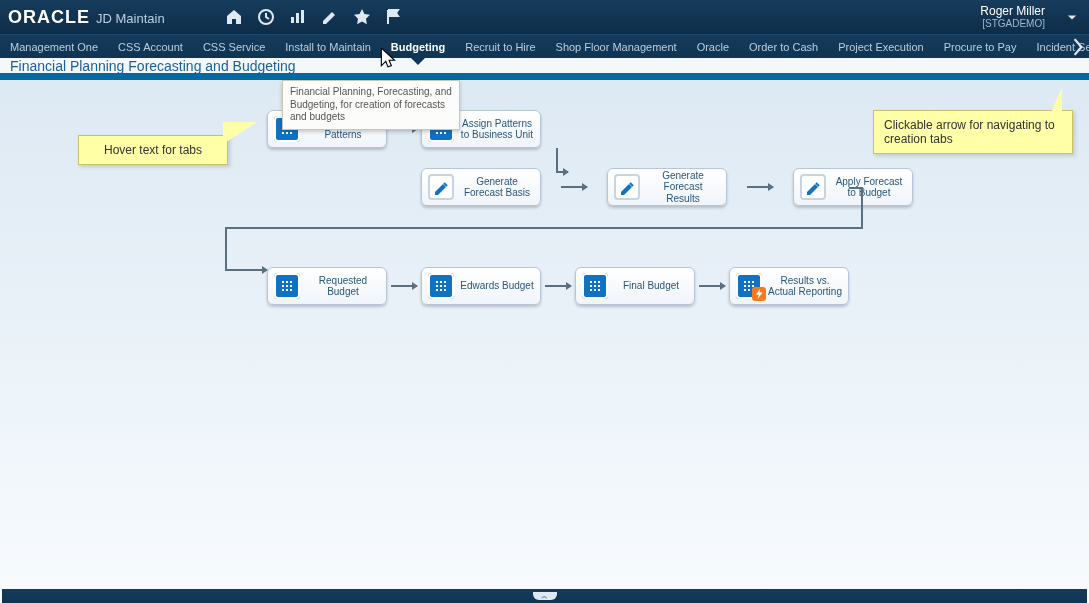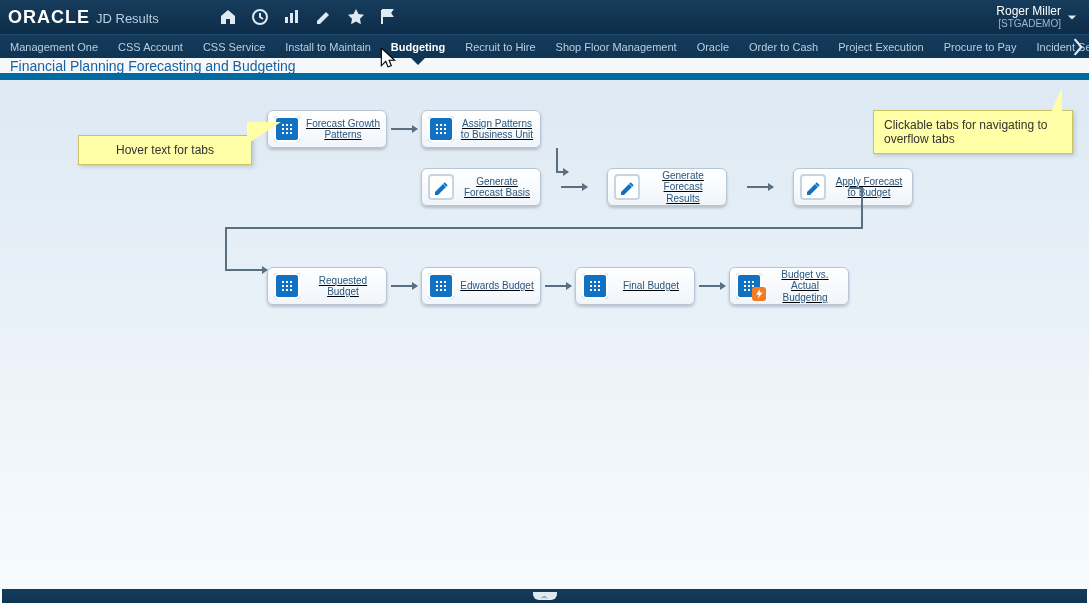--- a/index.html
+++ b/index.html
@@ -6,21 +6,21 @@
   body { width:1089px; height:603px; background:#fff; overflow:hidden; position:relative; }
 
   
   .topbar { height:34px; background:linear-gradient(#173c5c,#0d2d48); display:flex; align-items:center; color:#fff; padding:0 8px; }
   .brand { display:flex; align-items:baseline; gap:6px; }
   .brand-o { font-size:18px; font-weight:bold; letter-spacing:1px; }
   .brand-sub { font-size:13px; color:#b8cfe0; }
   .icon-row { display:flex; gap:14px; margin-left:60px; }
   .hicon { width:18px; height:18px; fill:#dfe9f2; color:#dfe9f2; cursor:pointer; }
   .spacer { flex:1; }
-  .user { text-align:right; font-size:12px; line-height:1.1; padding-right:4px; cursor:pointer; display:flex; align-items:center; gap:6px;}
+  .user { text-align:right; font-size:12px; line-height:1.1; padding-right:4px; cursor:pointer; display:flex; align-items:center; gap:22px;}
   .user small { color:#9db8cc; font-size:10px; display:block; }
 
   
   .navbar { height:24px; background:linear-gradient(#163a5a,#0f3554); display:flex; align-items:center; position:relative; border-top:1px solid #1d4a70;}
   .tab { color:#b8cfe0; font-size:11px; padding:0 10px; height:100%; display:flex; align-items:center; cursor:pointer; white-space:nowrap; position:relative;}
   .tab.active { color:#fff; font-weight:bold; }
   .tab.active::after { content:""; position:absolute; bottom:-7px; left:50%; margin-left:-7px; width:0;height:0; border-left:7px solid transparent; border-right:7px solid transparent; border-top:7px solid #103655; z-index:20;}
   .cursor { position:absolute; left:380px; top:19px; z-index:30; pointer-events:none;}
   .overflow-arrow { position:absolute; right:4px; top:3px; cursor:pointer; }
   .overflow-arrow svg { width:14px; height:18px; }
@@ -30,29 +30,29 @@
   .page-title { color:#1a5f9e; font-size:14px; }
 
   
   .canvas { position:relative; width:100%; height:calc(100% - 34px - 24px - 22px - 14px); background:linear-gradient(to bottom, #dde9f3 0%, #f7fbfe 100%); }
 
   
   .tooltip { position:absolute; left:282px; top:0px; width:178px; background:#fcfcfa; border:1px solid #c7c7b8; font-size:10px; color:#555; padding:5px 7px; line-height:1.25; z-index:10; box-shadow:0 2px 4px rgba(0,0,0,0.2); }
 
   
   .callout { position:absolute; background:#ffffa8; border:1px solid #c8c36a; font-size:12px; color:#333; padding:7px 10px; box-shadow:2px 2px 4px rgba(0,0,0,0.15); z-index:15;}
-  .callout.left { left:78px; top:55px; width:174px; text-align:center;}
+  .callout.left { left:78px; top:55px; width:150px; text-align:center;}
   .callout.left::after { content:""; position:absolute; right:-30px; top:-14px; width:0;height:0; border-left:34px solid #ffffa8; border-top:0 solid transparent; border-bottom:22px solid transparent; }
   .callout.right { right:16px; top:30px; width:200px; }
   .callout.right::after { content:""; position:absolute; right:10px; top:-24px; width:0;height:0;
     border-left:12px solid transparent; border-right:0px solid transparent; border-bottom:28px solid #ffffa8; }
 
   
   .row { position:absolute; display:flex; align-items:center; }
-  .node { width:120px; height:38px; background:linear-gradient(#ffffff,#f0f5fb); border:1px solid #b7c6d6; border-radius:6px; display:flex; align-items:center; gap:6px; padding:3px 6px; box-shadow:0 2px 3px rgba(0,0,0,0.2); cursor:pointer; flex-shrink:0;text-decoration:underline;}
+  .node { width:120px; height:38px; background:linear-gradient(#ffffff,#f0f5fb); border:1px solid #b7c6d6; border-radius:6px; display:flex; align-items:center; gap:6px; padding:3px 6px; box-shadow:0 2px 3px rgba(0,0,0,0.2); cursor:pointer; flex-shrink:0;}
   .node .nicon { width:26px; height:26px; background:#1172c4; border-radius:4px; display:flex; align-items:center; justify-content:center; flex-shrink:0; box-shadow:inset 0 0 0 2px #fff;}
   .node .nicon.pencil { background:#fff; border:2px solid #c7d4e2;}
   .node .nlabel { font-size:10px; color:#2a567c; text-align:center; flex:1; line-height:1.15;}
   .bolt-overlay { position:absolute; left:22px; bottom:3px; width:14px; height:14px; background:#f47b20; border-radius:3px; display:flex; align-items:center; justify-content:center;}
   .node { position:relative; }
 
   .arrow { width:26px; height:2px; background:#5a6f80; position:relative; margin:0 4px; flex-shrink:0;}
   .arrow::after { content:""; position:absolute; right:-1px; top:-3px; width:0;height:0; border-left:6px solid #5a6f80; border-top:4px solid transparent; border-bottom:4px solid transparent;}
 
   .vline { position:absolute; width:2px; background:#5a6f80; }
@@ -120,21 +120,21 @@
       </g>
     <g id="i-cursor">
         <path d="M0 0l0 16 4-4 2 5 3-1-2-5 5 0z" fill="#fff" stroke="#000" stroke-width="1"></path>
       </g>
   </defs>
 </svg>
 
 <div class="topbar">
   <div class="brand">
     <span class="brand-o">ORACLE</span>
-    <span class="brand-sub">JD Results</span>
+    <span class="brand-sub">JD Maintain</span>
   </div>
   <div class="icon-row">
     <svg class="hicon" viewBox="0 0 18 18">
         <use href="#i-home"></use>
       </svg>
     <svg class="hicon" viewBox="0 0 18 18">
         <use href="#i-clock"></use>
       </svg>
     <svg class="hicon" viewBox="0 0 18 18">
         <use href="#i-chart"></use>
@@ -183,23 +183,24 @@
 <svg class="cursor" width="16" height="20" viewBox="0 0 12 18" style="top:48px;">
     <use href="#i-cursor"></use>
   </svg>
 
 <div class="page-title-bar">
   <span class="page-title">Financial Planning Forecasting and Budgeting</span>
 </div>
 
 <div class="canvas">
 
+  <div class="tooltip">Financial Planning, Forecasting, and Budgeting, for creation of forecasts and budgets</div>
 
   <div class="callout left">Hover text for tabs</div>
-  <div class="callout right">Clickable tabs for navigating to overflow tabs</div>
+  <div class="callout right">Clickable arrow for navigating to creation tabs</div>
 
   <div class="row" style="left:267px; top:30px;">
     <div class="node">
       <div class="nicon">
           <svg width="16" height="16">
             <use href="#i-grid"></use>
           </svg>
         </div>
       <div class="nlabel">Forecast Growth Patterns</div>
     </div>
@@ -284,21 +285,21 @@
       <div class="nicon">
           <svg width="16" height="16">
             <use href="#i-grid"></use>
           </svg>
         </div>
       <div class="bolt-overlay">
           <svg width="8" height="10" viewBox="0 0 10 14">
             <use href="#i-bolt"></use>
           </svg>
         </div>
-      <div class="nlabel">Budget vs. Actual Budgeting</div>
+      <div class="nlabel">Results vs. Actual Reporting</div>
     </div>
   </div>
 
 </div>
 
 <div class="footer">
   <div class="grip">︽</div>
 </div>
 
 </body></html>

